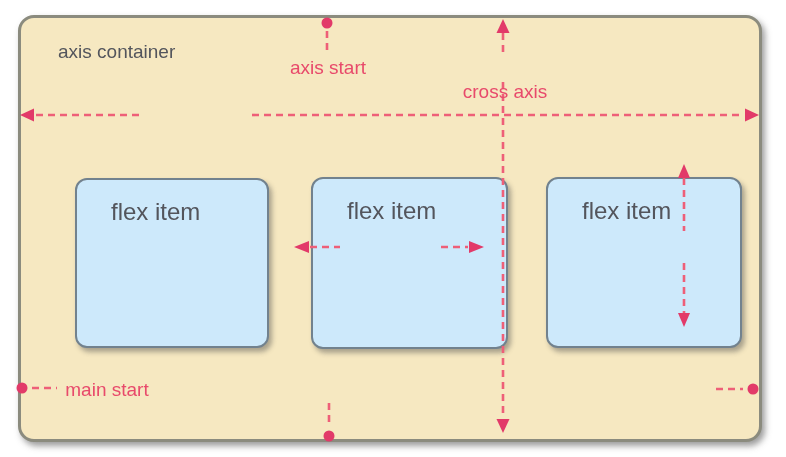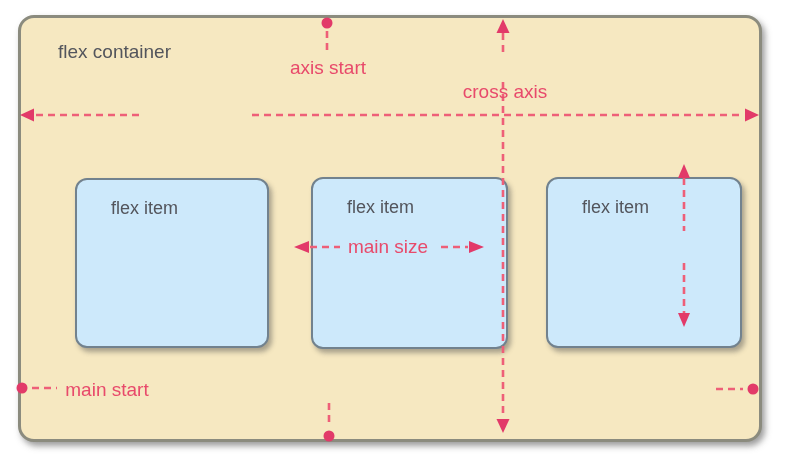--- a/index.html
+++ b/index.html
@@ -51,21 +51,21 @@
     font-size: 19px;
     line-height: 1.1;
     white-space: nowrap;
   }
   .dark { color: var(--dark-text); }
   .pink { color: var(--annotation-text); }
   .center { transform: translate(-50%, -50%); }
 
   .item-label {
     position: static;
-    font-size: 18px;
+    font-size: 24px;
     color: var(--dark-text);
     white-space: nowrap;
   }
 
   .container-label { left: 58px; top: 42px; }
 
   .lbl-main-axis   { left: 192px; top: 116px; }
   .lbl-cross-axis  { left: 505px; top: 68px; margin-top: 24px;  }
   .lbl-cross-start { left: 328px; top: 68px;  }
   .lbl-cross-end   { left: 329px; top: 391px; }
@@ -153,20 +153,19 @@
     </g>
 
     <g>
       <path class="dash" d="M684,178 V231"></path>
       <path class="dash" d="M684,263 V313"></path>
       <path class="solid" d="M684,164 L678,178 L690,178 Z"></path>
       <path class="solid" d="M684,327 L678,313 L690,313 Z"></path>
     </g>
   </svg>
 
-  <span class="label dark container-label">flex container</span>
+  <span class="label dark container-label">axis container</span>
 
   <span class="label pink center lbl-cross-axis">cross axis</span>
   <span class="label pink center lbl-cross-start">axis start</span>
   <span class="label pink center lbl-main-start">main start</span>
-  <span class="label pink center lbl-main-size">main size</span>
 
 </div>
 
 </body></html>

